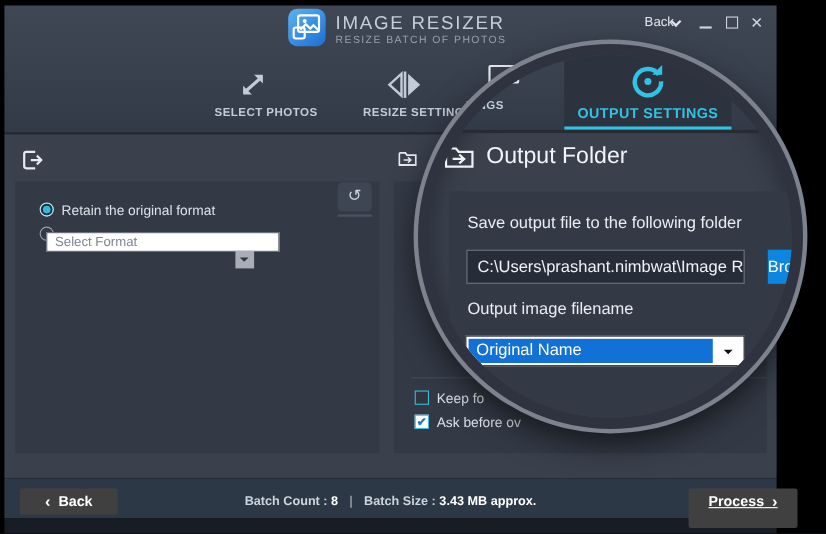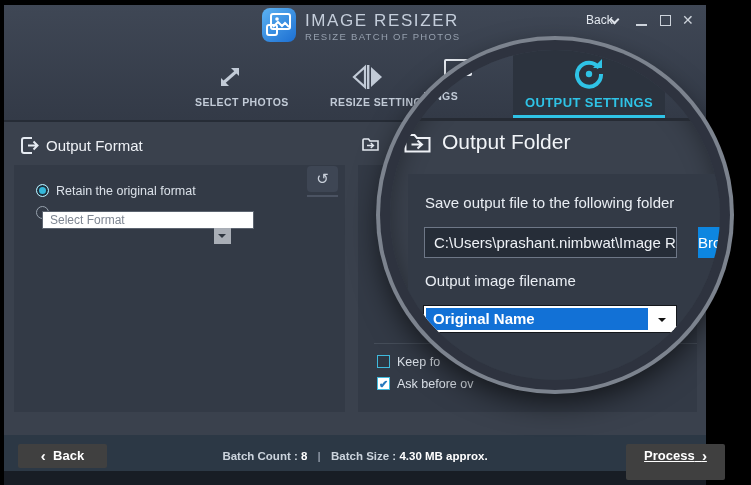--- a/index.html
+++ b/index.html
@@ -100,21 +100,21 @@
   .lens-label { font-size:15px; color:#e9edf3; }
   .ll-save { left:35px; top:144px; } .ll-name { left:35px; top:222px; }
   .path-input { left:34px; top:177px; width:253px; height:31px; background:#262d38;
     border:1px solid #6e7787; color:#eef1f6; font-size:15px; line-height:29px;
     padding:0 9px; white-space:nowrap; overflow:hidden; }
   .browse-btn { left:308px; top:177px; width:50px; height:31px; background:#0d86e0;
     color:#fff; font-size:15px; text-align:center; line-height:31px; }
   .combo { left:33px; top:255px; width:254px; height:28px; background:#fff;
     border:1px solid #14171c; }
   .combo-sel { position:absolute; left:2px; top:2px; width:222px; height:22px;
-    background:#1271d6; color:#fff; font-size:15px; line-height:22px; padding-left:7px;font-weight:bold; }
+    background:#1271d6; color:#fff; font-size:15px; line-height:22px; padding-left:7px; }
   .combo-btn { position:absolute; right:2px; top:2px; width:24px; height:22px;
     background:#fff; }
   .combo-arrow { width:0; height:0; border-left:4px solid transparent;
     border-right:4px solid transparent; border-top:4px solid #111;
     position:absolute; left:8px; top:10px; }
 
   svg { display:block; }
 </style>
 </head>
 <body>
@@ -163,21 +163,20 @@
 
   <div class="abs tab3-icon"></div>
   <div class="abs tab-label tab3-label">TINGS</div>
 
   <div class="abs" style="left:20px;top:136px;">
     <svg width="19" height="19" viewBox="0 0 19 19">
       <path d="M12 2 H4 a2 2 0 0 0 -2 2 v11 a2 2 0 0 0 2 2 h8" fill="none" stroke="#e6ebf2" stroke-width="2"></path>
       <path d="M8 9.5 h9 M13.5 5.5 l4 4 -4 4" fill="none" stroke="#e6ebf2" stroke-width="2"></path>
     </svg>
   </div>
-  <div class="abs lp-title">Output Format</div>
   <div class="abs panel left-panel"></div>
   <div class="abs reset-btn">↺</div>
   <div class="abs reset-line"></div>
 
   <div class="abs radio radio-on"></div>
   <div class="abs radio-label rl1">Retain the original format</div>
   <div class="abs radio radio-off"></div>
 
   <div class="abs format-select">Select Format</div>
   <div class="abs format-select-btn">
@@ -199,21 +198,21 @@
 
   <div class="abs blue-btn back-btn">
     <span class="chev-glyph">‹</span>
     &nbsp;<span>Back</span>
   </div>
   <div class="abs batch-info">
     <span>Batch Count :</span>
     <b>8</b>
     <span class="batch-sep">|</span>
     <span>Batch Size :</span>
-    <b>4.30 MB approx.</b>
+    <b>3.43 MB approx.</b>
   </div>
   <div class="abs blue-btn process-btn">
     <span>Process</span>
     &nbsp;<span class="chev-glyph">›</span>
   </div>
 
   <div class="abs lens">
     <div class="abs lens-header"></div>
     <div class="abs lens-tab3-icon"></div>
     <div class="abs tab-label lens-tab3-label">TINGS</div>

